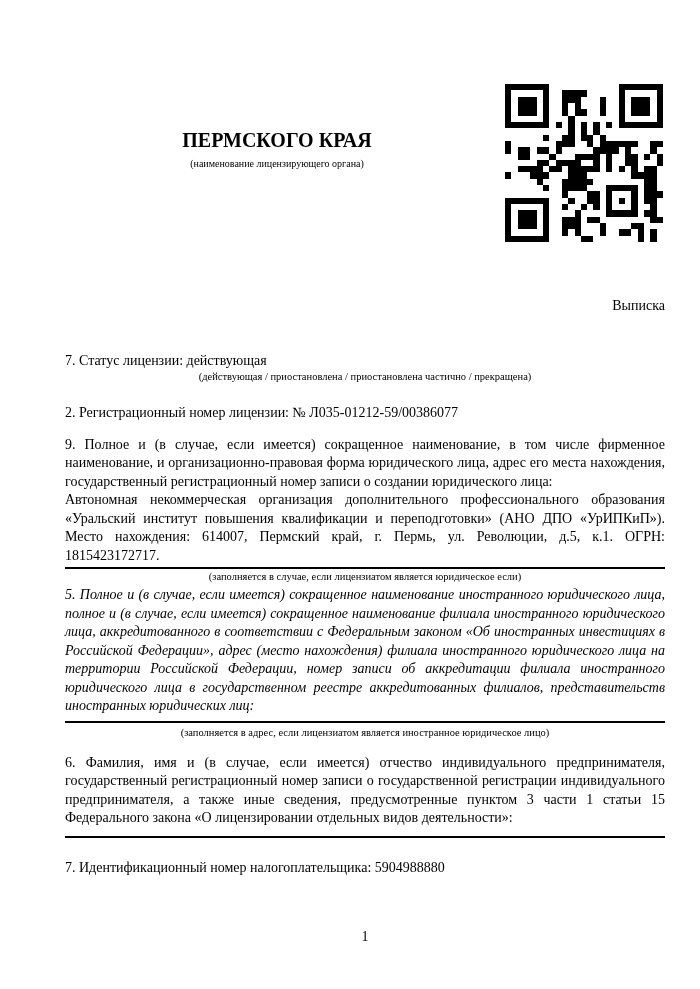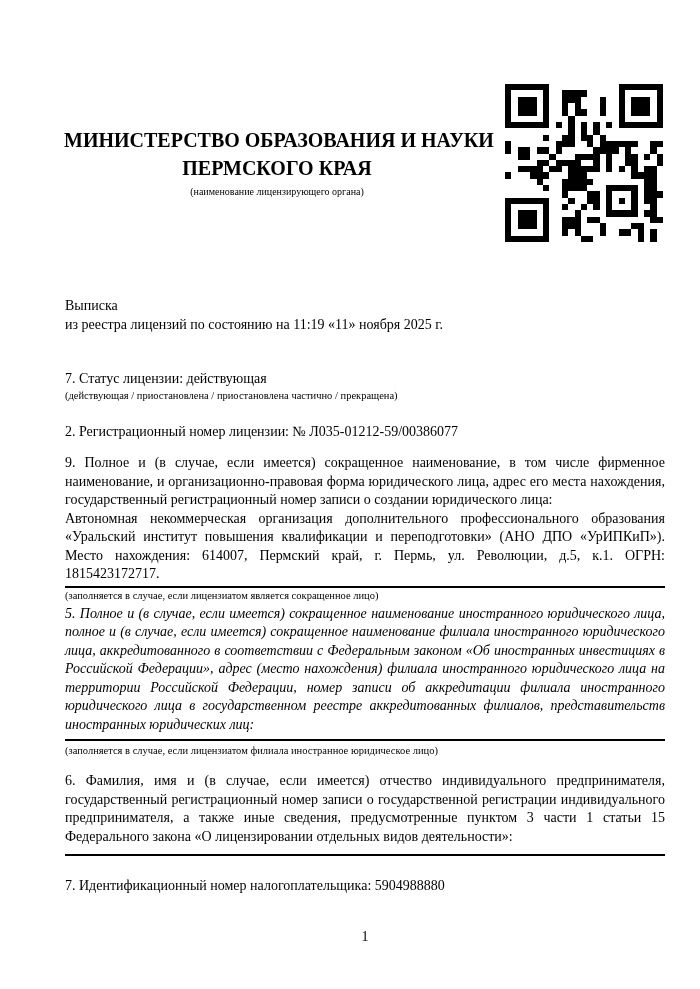--- a/index.html
+++ b/index.html
@@ -9,24 +9,24 @@
     overflow:hidden;
   }
   
   .ministry{position:absolute;left:64px;top:126px;width:426px;text-align:center;}
   .ministry-title{font-size:20px;font-weight:bold;line-height:28px;white-space:nowrap;}
   .ministry-note{font-size:10px;line-height:13px;margin-top:3px;}
   .qr{position:absolute;left:505px;top:84px;width:158px;height:158px;shape-rendering:crispEdges;}
   .qr rect{fill:#000000;}
   
   .content{position:absolute;left:65px;top:297px;width:600px;font-size:14px;line-height:18.5px;}
-  .doc-title{text-align:left;}
+  .doc-title{text-align:right;}
   p{margin:0;}
   .jp{text-align:justify;}
-  .subnote{font-size:10.5px;line-height:13px;}
+  .subnote{font-size:10.5px;line-height:13px;text-align:center;}
   .rule{border:0;border-top:2px solid #000000;margin:0;height:0;}
   .mt-i1{margin-top:36px;}
   .mt-i2{margin-top:21px;}
   .mt-i3{margin-top:14px;}
   .mt-i4{margin-top:13px;}
   .mt-r4{margin-top:2px;}
   .mt-n4{margin-top:1px;}
   .mt-i5{margin-top:3px;font-style:italic;}
   .mt-r5{margin-top:5px;}
   .mt-n5{margin-top:3px;}
@@ -35,21 +35,20 @@
   .mt-n6{margin-top:3px;}
   .mt-i7{margin-top:21px;}
   .page-number{position:absolute;left:65px;top:929px;width:600px;text-align:center;font-size:14px;}
 </style>
 </head>
 <body>
 
 <div class="page">
 
   <div class="ministry">
-    <div class="ministry-title">МИНИСТЕРСТВО ОБРАЗОВАНИЯ И НАУКИ</div>
     <div class="ministry-title">ПЕРМСКОГО КРАЯ</div>
     <div class="ministry-note">(наименование лицензирующего органа)</div>
   </div>
 
   <svg id="qr" class="qr" viewBox="0 0 25 25" xmlns="http://www.w3.org/2000/svg">
       <rect x="0" y="0" width="7" height="1"></rect>
       <rect x="0" y="6" width="7" height="1"></rect>
       <rect x="0" y="0" width="1" height="7"></rect>
       <rect x="6" y="0" width="1" height="7"></rect>
       <rect x="2" y="2" width="3" height="3"></rect>
@@ -229,37 +228,36 @@
       <rect x="12" y="24" width="1" height="1"></rect>
       <rect x="13" y="24" width="1" height="1"></rect>
       <rect x="21" y="24" width="1" height="1"></rect>
       <rect x="23" y="24" width="1" height="1"></rect>
     </svg>
 
   <div class="content">
 
     <div class="doc-title">
       <div>Выписка</div>
-      <div>из реестра лицензий по состоянию на 11:19 «11» ноября 2025 г.</div>
     </div>
 
     <p class="mt-i1">7. Статус лицензии: действующая</p>
     <div class="subnote">(действующая / приостановлена / приостановлена частично / прекращена)</div>
 
     <p class="mt-i2">2. Регистрационный номер лицензии: № Л035-01212-59/00386077</p>
 
 
     <p class="jp mt-i4">9. Полное и (в случае, если имеется) сокращенное наименование, в том числе фирменное наименование, и организационно-правовая форма юридического лица, адрес его места нахождения, государственный регистрационный номер записи о создании юридического лица:</p>
     <p class="jp">Автономная некоммерческая организация дополнительного профессионального образования «Уральский институт повышения квалификации и переподготовки» (АНО ДПО «УрИПКиП»). Место нахождения: 614007, Пермский край, г. Пермь, ул. Революции, д.5, к.1. ОГРН: 1815423172717.</p>
     <hr class="rule mt-r4">
-    <div class="subnote mt-n4">(заполняется в случае, если лицензиатом является сокращенное лицо)</div>
+    <div class="subnote mt-n4">(заполняется в случае, если лицензиатом является юридическое если)</div>
 
     <p class="jp mt-i5">5. Полное и (в случае, если имеется) сокращенное наименование иностранного юридического лица, полное и (в случае, если имеется) сокращенное наименование филиала иностранного юридического лица, аккредитованного в соответствии с Федеральным законом «Об иностранных инвестициях в Российской Федерации», адрес (место нахождения) филиала иностранного юридического лица на территории Российской Федерации, номер записи об аккредитации филиала иностранного юридического лица в государственном реестре аккредитованных филиалов, представительств иностранных юридических лиц:</p>
     <hr class="rule mt-r5">
-    <div class="subnote mt-n5">(заполняется в случае, если лицензиатом филиала иностранное юридическое лицо)</div>
+    <div class="subnote mt-n5">(заполняется в адрес, если лицензиатом является иностранное юридическое лицо)</div>
 
     <p class="jp mt-i6">6. Фамилия, имя и (в случае, если имеется) отчество индивидуального предпринимателя, государственный регистрационный номер записи о государственной регистрации индивидуального предпринимателя, а также иные сведения, предусмотренные пунктом 3 части 1 статьи 15 Федерального закона «О лицензировании отдельных видов деятельности»:</p>
     <hr class="rule mt-r6">
 
     <p class="mt-i7">7. Идентификационный номер налогоплательщика: 5904988880</p>
 
   </div>
 
   <div class="page-number">1</div>
 

